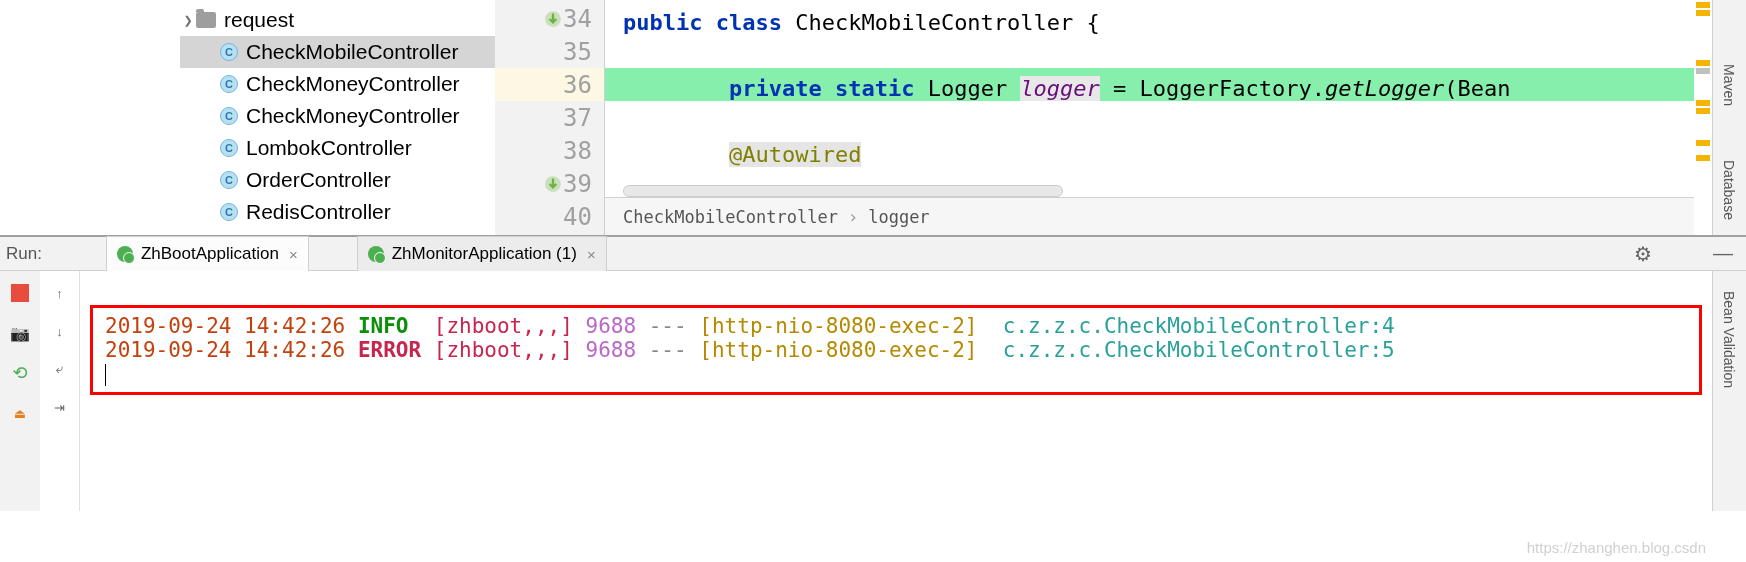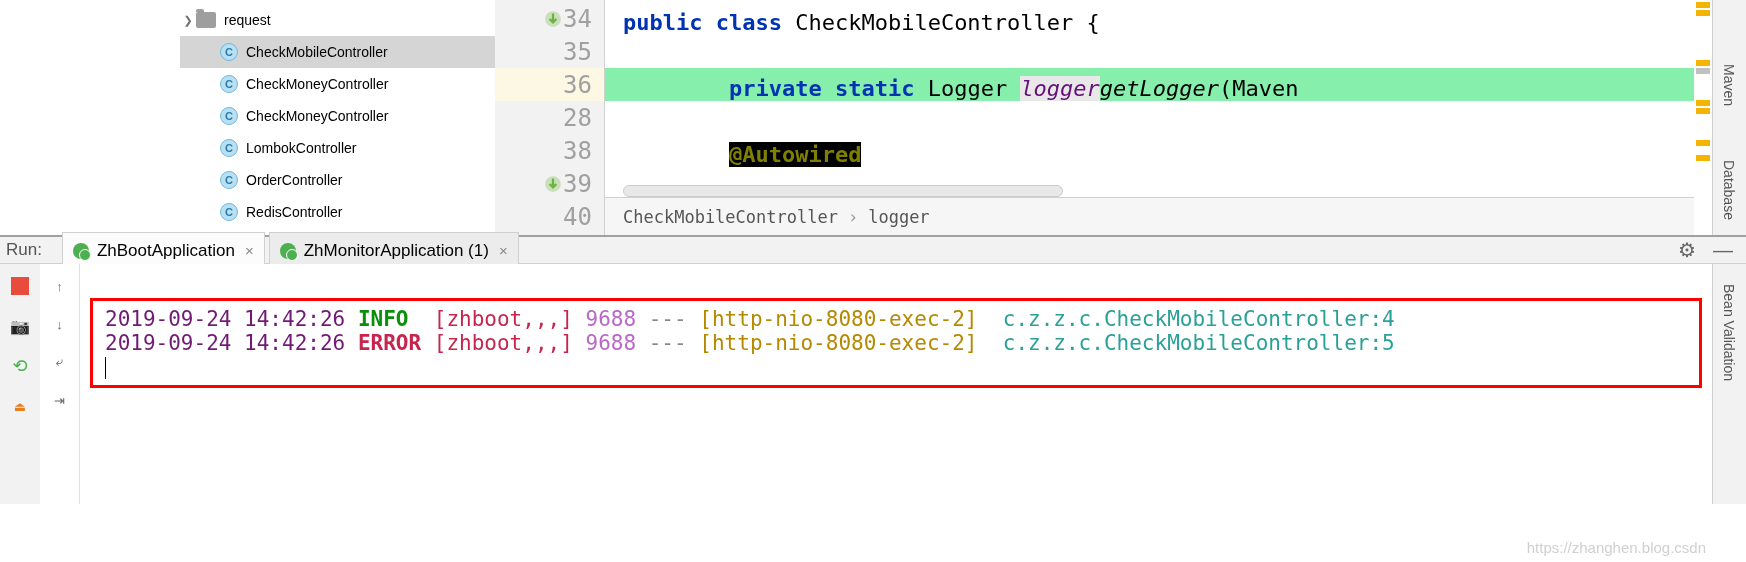--- a/index.html
+++ b/index.html
@@ -72,21 +72,21 @@
       border: 1px solid #6fb8dc;
       color: #2c7aa8;
       font-size: 11px;
       font-weight: bold;
       display: flex;
       align-items: center;
       justify-content: center;
       margin-right: 8px;
     }
     .tree-label {
-      font-size: 14px;
+      font-size: 21px;
       color: #000;
     }
     .gutter {
       width: 110px;
       background: #f2f2f2;
       border-right: 1px solid #d0d0d0;
       padding-top: 2px;
       font-family: "Consolas", monospace;
     }
     .gutter-line {
@@ -124,21 +124,21 @@
       align-items: flex-end;
       white-space: pre;
     }
     .code-line.highlighted {
       background: #86efac;
     }
     .kw { color: #0033b3; font-weight: bold; }
     .type { color: #000; }
     .field { color: #660e7a; font-weight: bold; }
     .field-italic { color: #660e7a; font-style: italic; background: #e8e8e8; }
-    .anno { color: #808000; background: #000000; font-weight: bold; }
+    .anno { color: #808000; background: #e5e5e5; }
     .method-italic { color: #000; font-style: italic; }
     .breadcrumb-bar {
       position: absolute;
       bottom: 0;
       left: 0;
       right: 0;
       height: 38px;
       background: #f6f6f6;
       border-top: 1px solid #d0d0d0;
       display: flex;
@@ -180,26 +180,27 @@
       left: 2px;
       width: 14px;
       height: 6px;
     }
     .marker.warn { background: #f4b400; }
     .marker.info { background: #c0c0c0; }
     .run-panel {
       border-top: 2px solid #a0a0a0;
     }
     .run-header {
-      height: 27px;
+      height: 34px;
       background: #f2f2f2;
       display: flex;
       align-items: center;
       padding-left: 6px;
       border-bottom: 1px solid #d0d0d0;
+      gap: 44px;
     }
     .run-label {
       font-size: 17px;
       color: #555;
       margin-right: 20px;
     }
     .run-tab {
       display: flex;
       align-items: center;
       height: 36px;
@@ -320,21 +321,21 @@
       font-size: 21px;
       padding: 10px 10px;
       position: relative;
       white-space: pre;
     }
     .red-box {
       border: 3px solid #f00;
       padding: 6px 12px;
       margin: 0;
     }
-    .log-time { color: #701a75; }
+    .log-time { color: #c2410c; }
     .log-info { color: #0a8f08; font-weight: bold; }
     .log-error { color: #c7254e; font-weight: bold; }
     .log-app { color: #c7254e; }
     .log-pid { color: #b968c7; }
     .log-dash { color: #888; }
     .log-thread { color: #b58900; }
     .log-class { color: #2aa198; margin-top: 9px; }
     .log-cyan { color: #2aa198; }
     .cursor-caret {
       display: inline-block;
@@ -395,41 +396,41 @@
           <path d="M8 3 L8 11 M5 8 L8 11 L11 8" stroke="#6db33f" stroke-width="2" fill="none"></path>
         </svg>
     </div>
     <div class="gutter-line">
         <span>35</span>
       </div>
     <div class="gutter-line highlighted">
         <span>36</span>
       </div>
     <div class="gutter-line">
-        <span>28</span>
+        <span>37</span>
       </div>
     <div class="gutter-line">
         <span>38</span>
       </div>
     <div class="gutter-line">
       <span>39</span>
       <svg class="gutter-arrow" viewBox="0 0 16 16">
           <circle cx="8" cy="8" r="7" fill="#6db33f" opacity="0.3"></circle>
           <path d="M8 3 L8 11 M5 8 L8 11 L11 8" stroke="#6db33f" stroke-width="2" fill="none"></path>
         </svg>
     </div>
     <div class="gutter-line">
         <span>40</span>
       </div>
   </div>
 
   <div class="editor">
     <div class="code-line"><span class="kw">public class </span><span class="type">CheckMobileController</span><span> {</span></div>
     <div class="code-line"></div>
-    <div class="code-line highlighted"><span>        </span><span class="kw">private static </span><span class="type">Logger </span><span class="field-italic">logger</span><span class="method-italic">getLogger</span><span>(Maven</span></div>
+    <div class="code-line highlighted"><span>        </span><span class="kw">private static </span><span class="type">Logger </span><span class="field-italic">logger</span><span> = LoggerFactory.</span><span class="method-italic">getLogger</span><span>(Bean</span></div>
     <div class="code-line"></div>
     <div class="code-line"><span>        </span><span class="anno">@Autowired</span></div>
     <div class="scrollbar-h"></div>
     <div class="breadcrumb-bar">
       <span>CheckMobileController</span>
       <span class="breadcrumb-sep">›</span>
       <span>logger</span>
     </div>
   </div>
 

